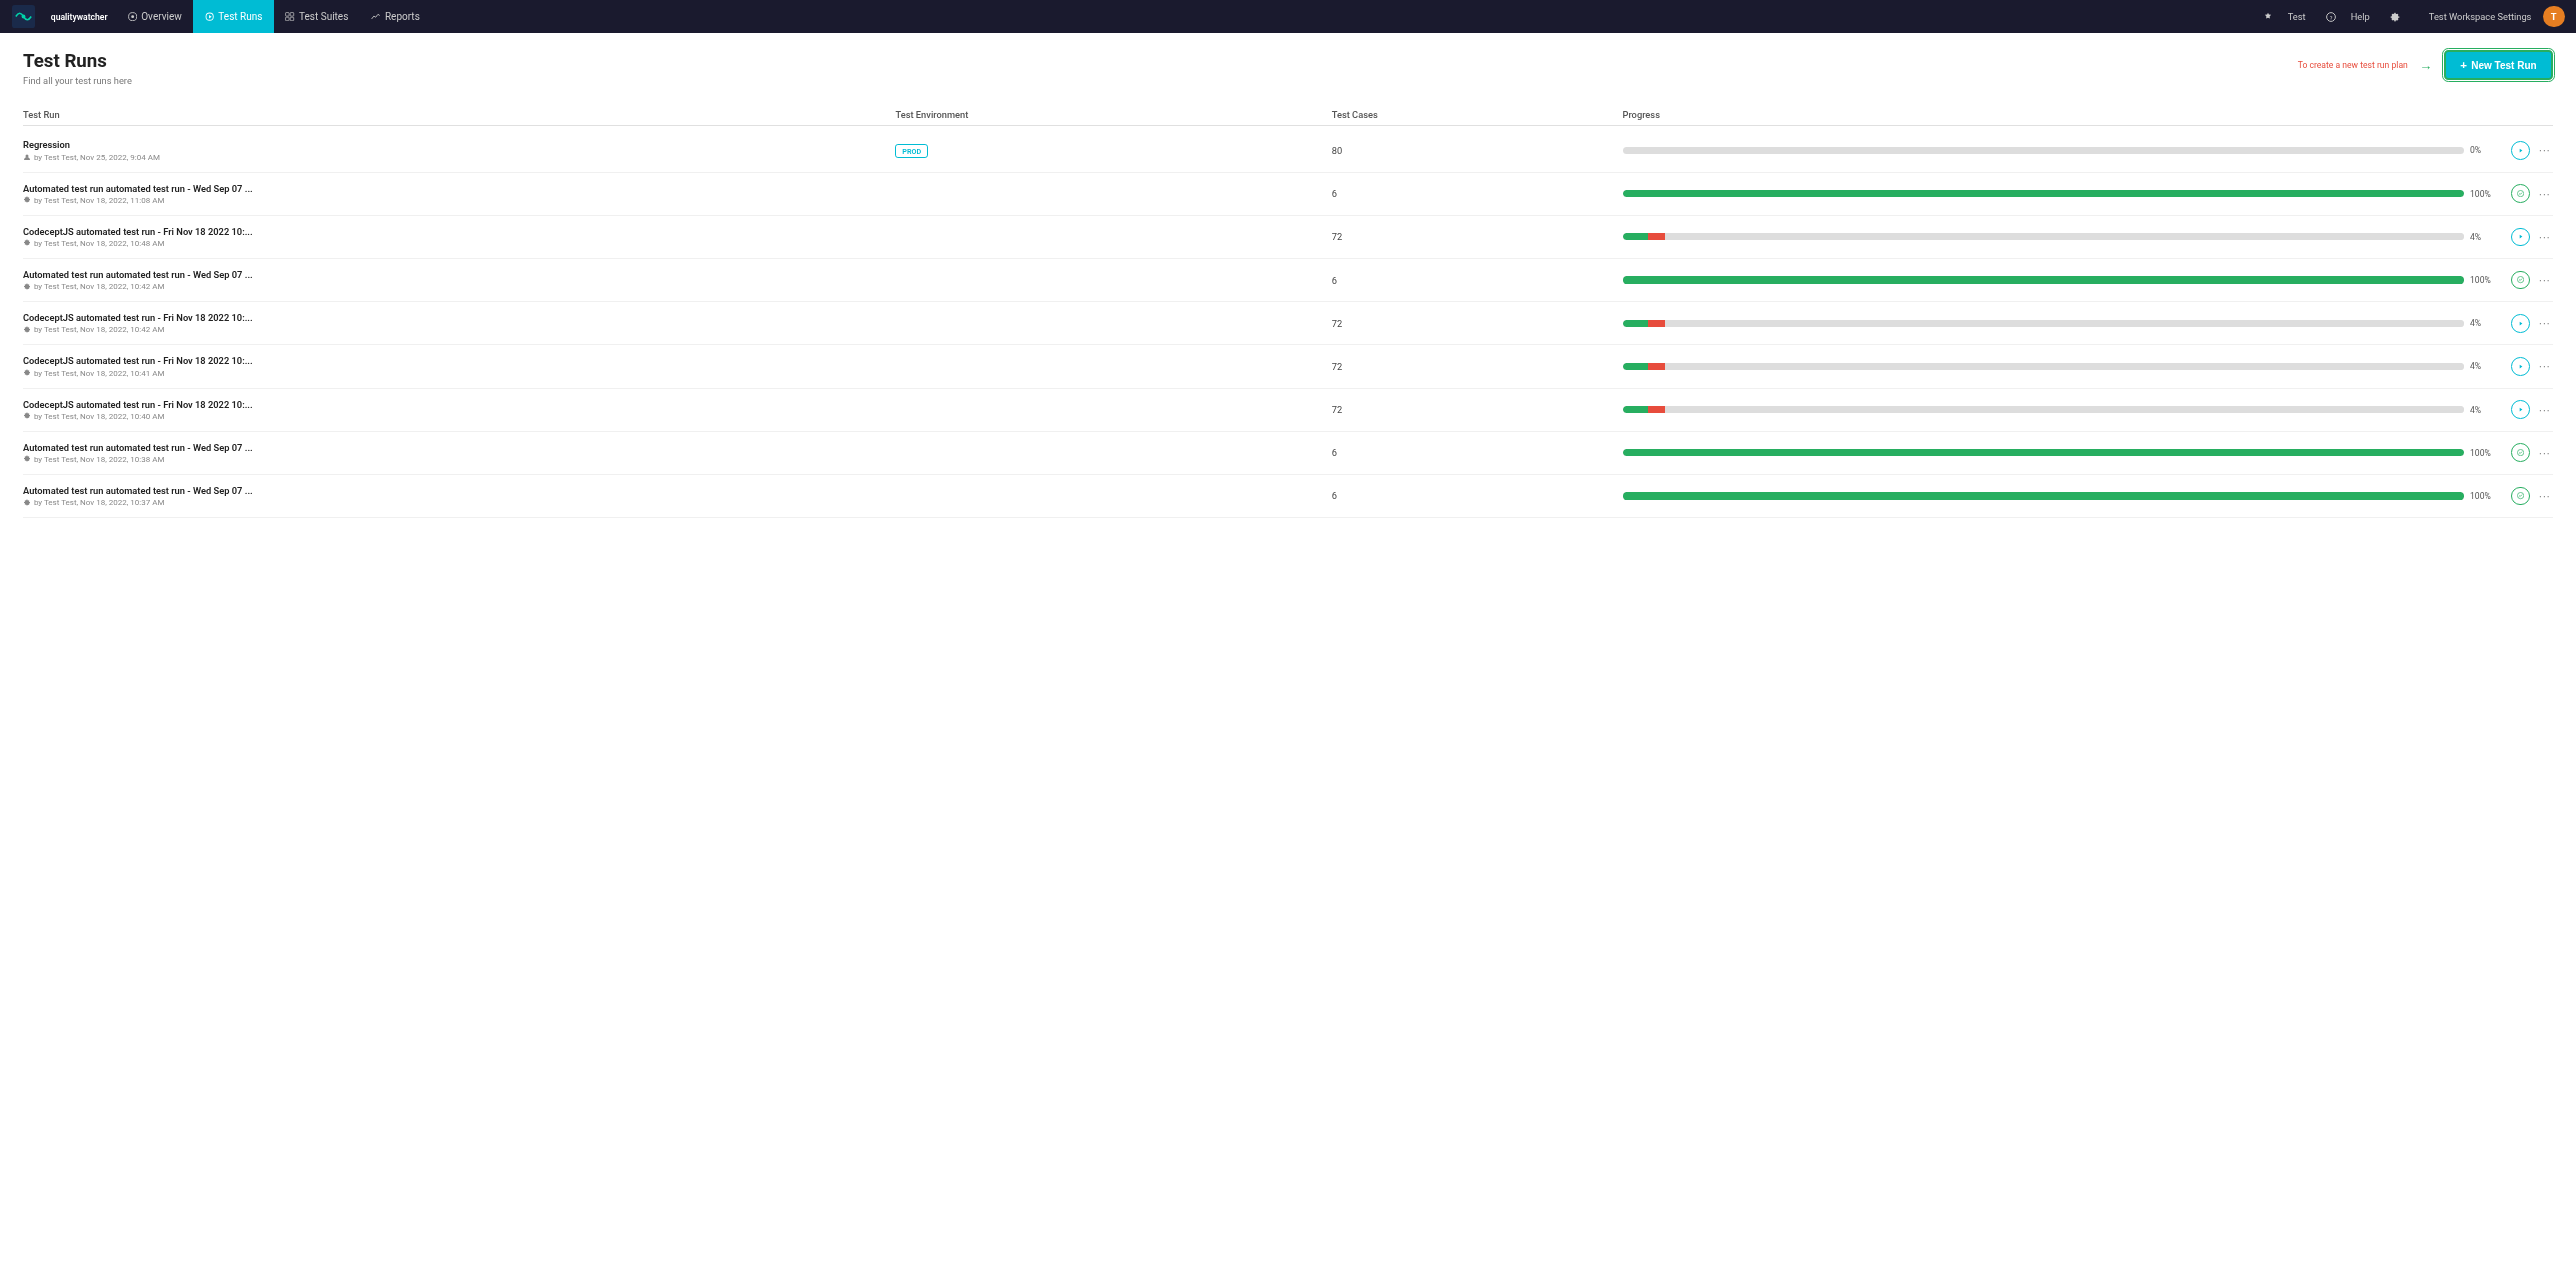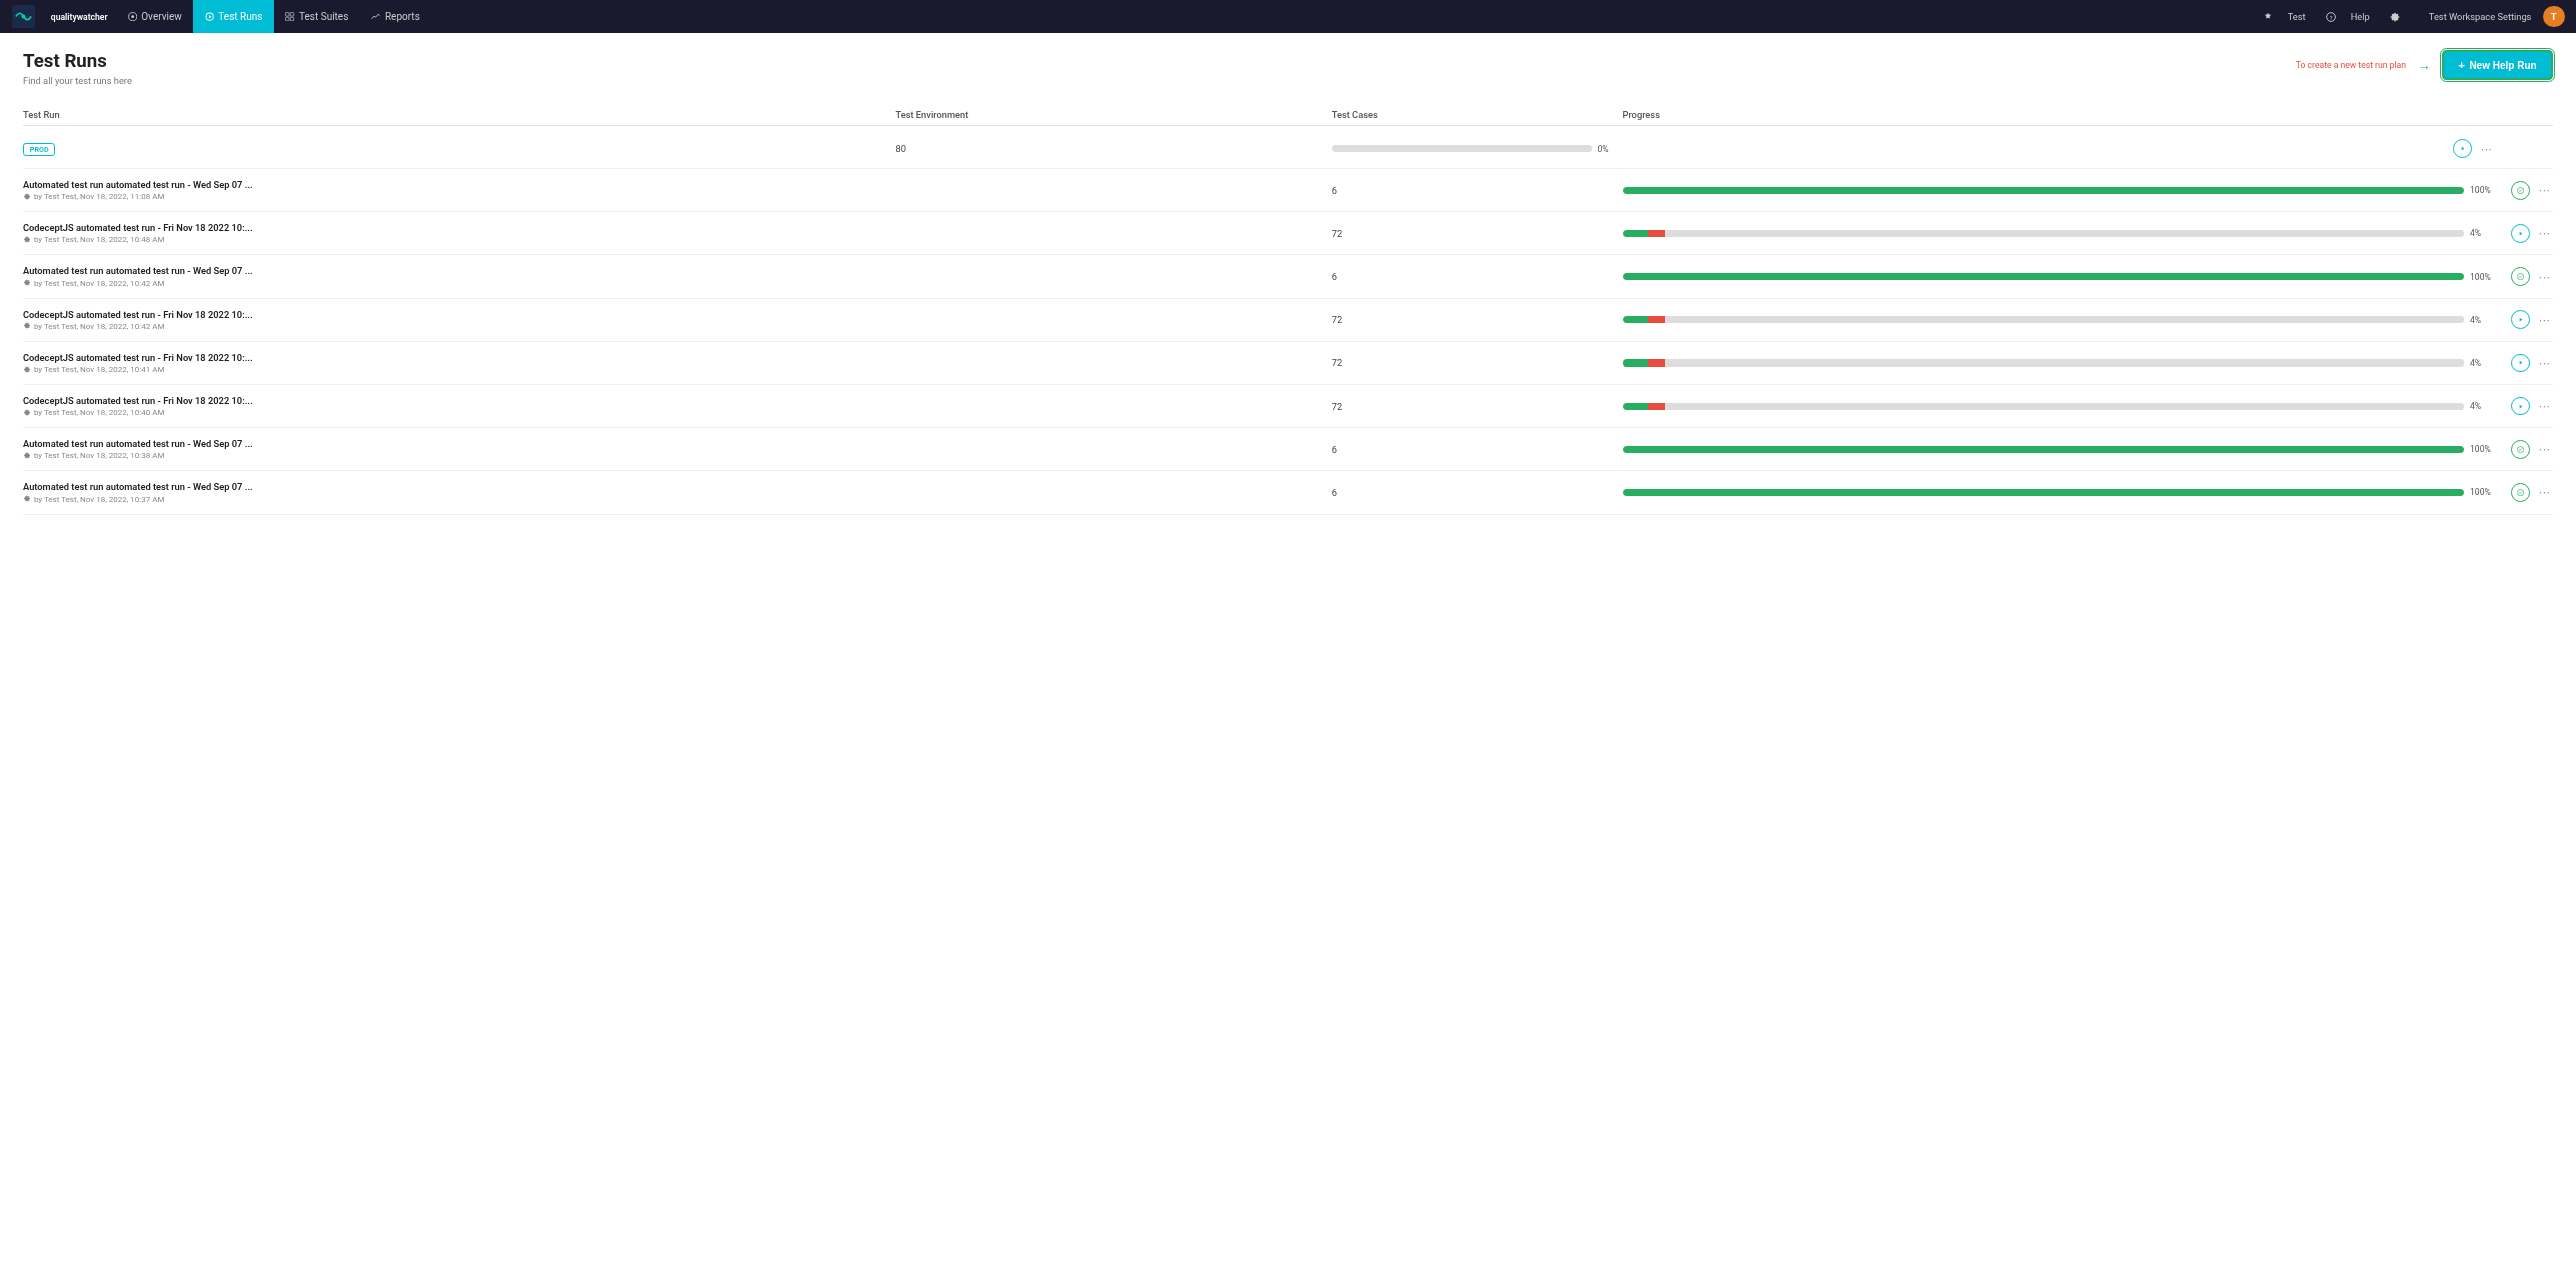--- a/index.html
+++ b/index.html
@@ -310,37 +310,47 @@
   <div class="page-header">
     <div>
       <h1 class="page-title">Test Runs</h1>
       <p class="page-subtitle">Find all your test runs here</p>
     </div>
     <div class="header-right">
       <span class="create-hint">To create a new test run plan</span>
       <span class="arrow-hint">→</span>
       <button class="new-test-run-btn">
         <span style="font-size:11.5px;">+</span>
-        <span>New Help Run</span>
+        <span>New Test Run</span>
       </button>
     </div>
   </div>
 
   <div class="table-container">
 
     <div class="table-header">
       <div class="table-header-cell">Test Run</div>
       <div class="table-header-cell">Test Environment</div>
       <div class="table-header-cell">Test Cases</div>
       <div class="table-header-cell">Progress</div>
       <div class="table-header-cell"></div>
     </div>
 
     <div id="table-body">
         <div class="table-row">
+          <div>
+    <div class="run-name">Regression</div>
+    <div class="run-meta">
+      <svg width="8" height="8" viewBox="0 0 16 16" fill="#888">
+                <circle cx="8" cy="6" r="3"></circle>
+                <path d="M2 14c0-3.3 2.7-6 6-6s6 2.7 6 6"></path>
+              </svg>
+      by Test Test, Nov 25, 2022, 9:04 AM
+    </div>
+  </div>
           <div><span class="env-badge">PROD</span></div>
           <div class="test-cases-cell">80</div>
           <div class="progress-cell">
             <div class="progress-bar-bg">
               <div class="progress-bar-fill green" style="width: 0%;"></div>
             </div>
             <span class="progress-pct">0%</span>
           </div>
           <div class="action-cell">
             <button class="play-btn">

